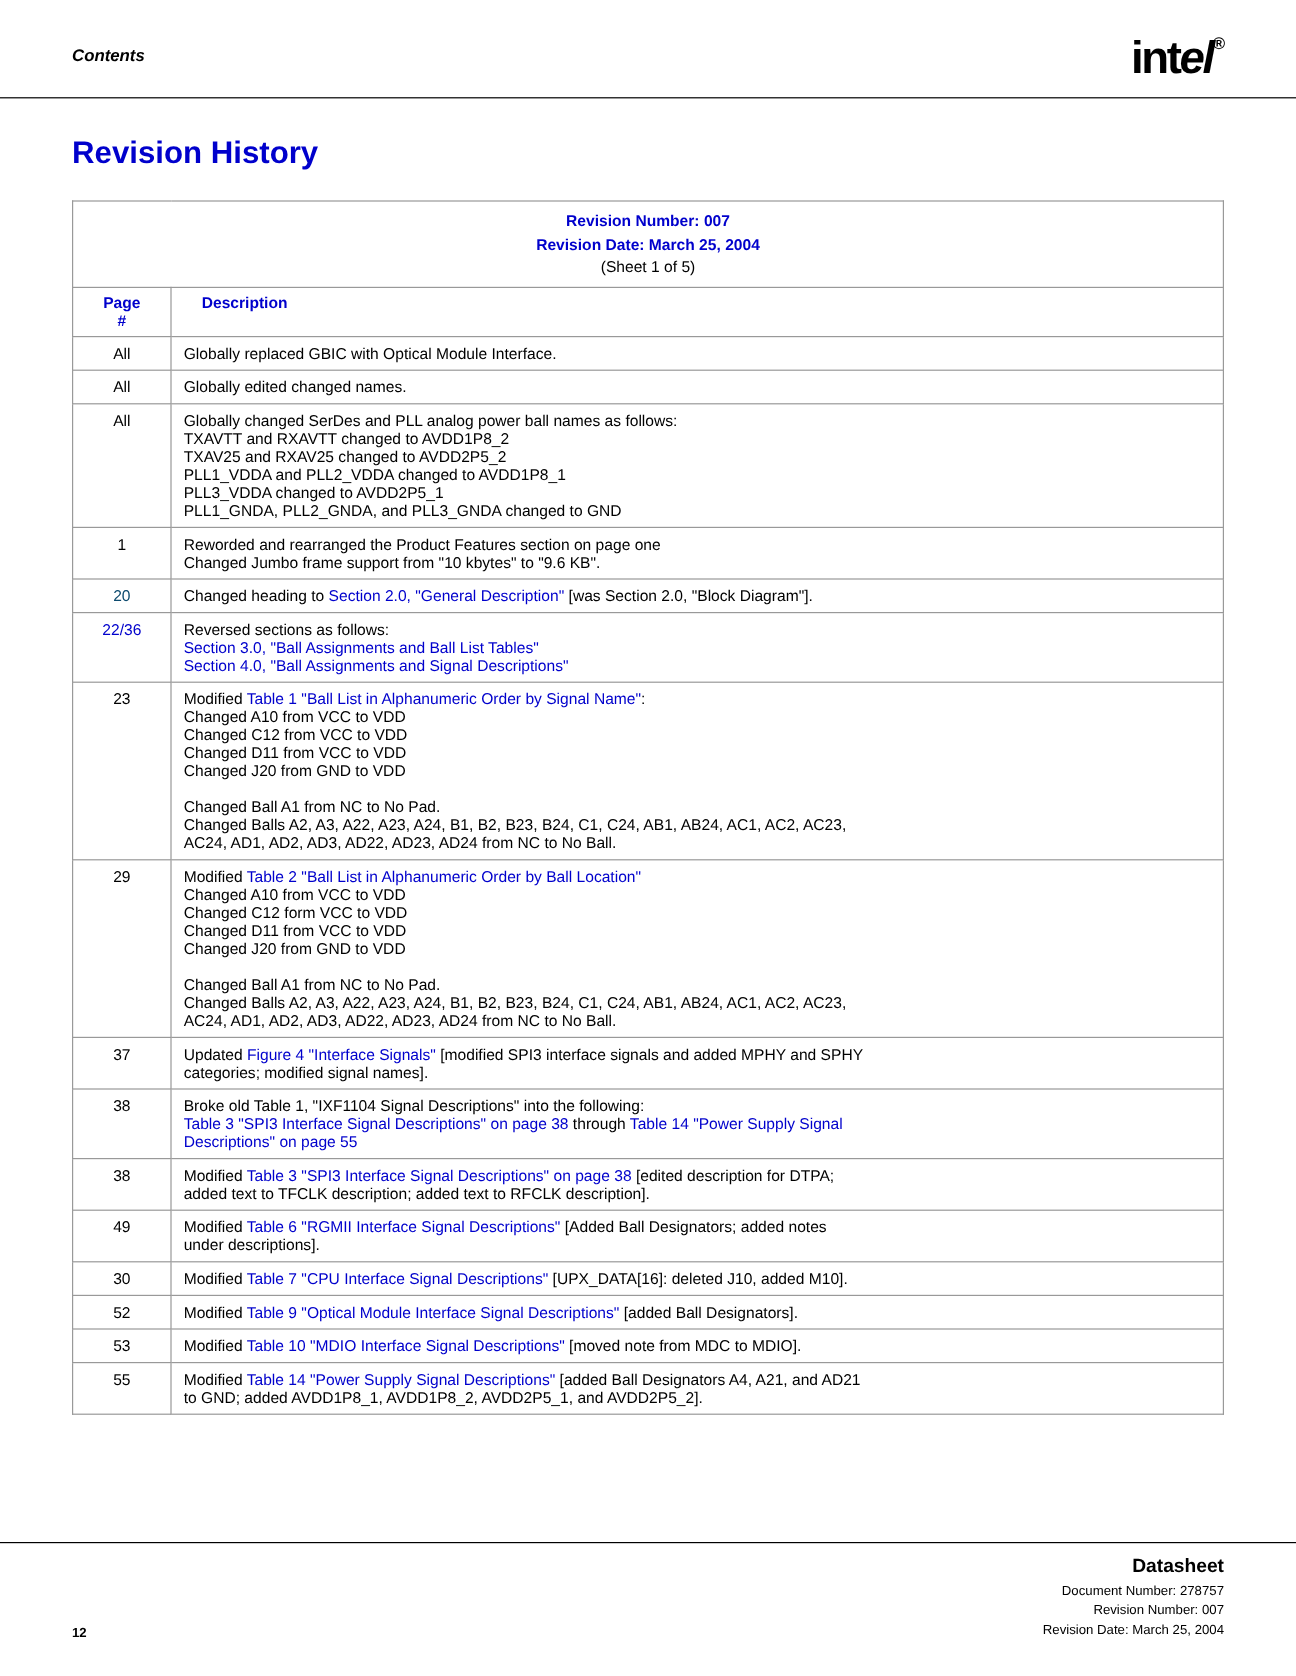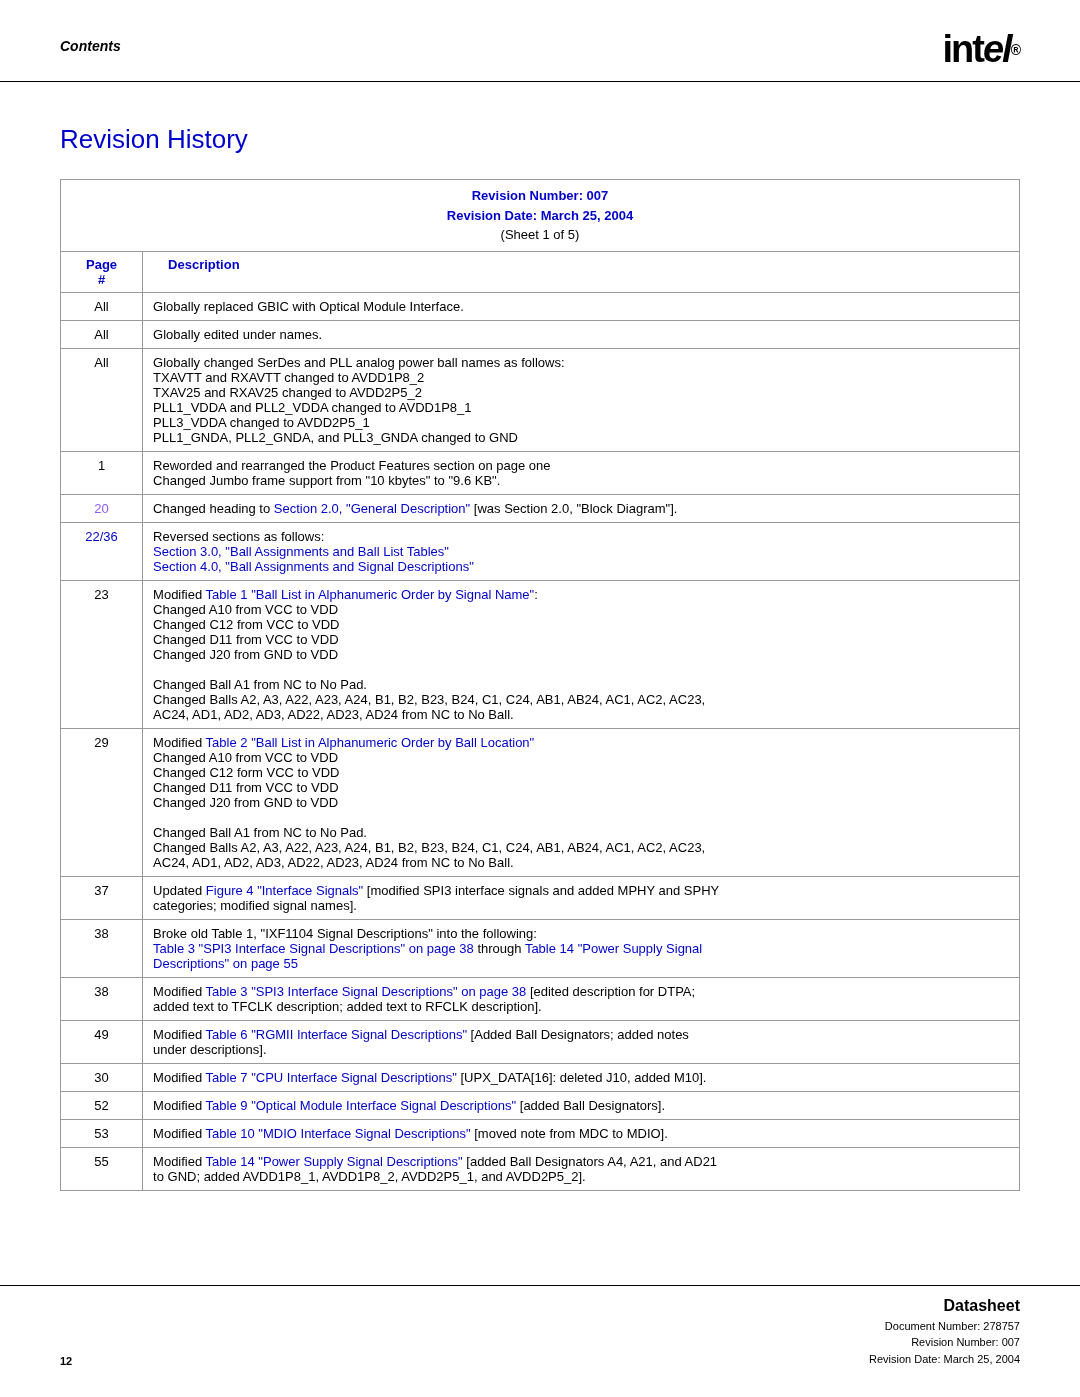--- a/index.html
+++ b/index.html
@@ -18,57 +18,56 @@
       padding: 0;
       position: relative;
     }
     
     .header {
       display: flex;
       justify-content: space-between;
       align-items: flex-start;
       padding: 28px 60px 10px 60px;
       border-bottom: 1px solid #000;
-      margin-bottom: 12px;
+      margin-bottom: 0;
     }
     .header-contents {
       font-style: italic;
       font-size: 14px;
       font-weight: bold;
       padding-top: 10px;
     }
     .intel-logo {
       font-size: 36px;
       font-weight: bold;
       color: #000;
       font-family: Arial, sans-serif;
       letter-spacing: -1px;
       position: relative;
       display: flex;
-      align-items: center;
     }
     .intel-logo span {
       display: inline-block;
     }
     .intel-logo-text {
       font-size: 38px;
       font-weight: bold;
       letter-spacing: -2px;
     }
     .intel-dot {
       font-size: 14px;
       vertical-align: super;
     }
     
     .main-content {
       padding: 30px 60px 40px 60px;
     }
     .revision-history-title {
       font-size: 26px;
-      font-weight: normal;
+      font-weight: bold;
       color: #0000cc;
       margin-bottom: 24px;
     }
     
     .revision-table {
       width: 100%;
       border-collapse: collapse;
       border: 1px solid #999;
     }
     .revision-table td, .revision-table th {
@@ -167,21 +166,21 @@
         <td class="desc-col">Description</td>
       </tr>
 
       <tr>
         <td class="page-num row-td">All</td>
         <td class="desc-col row-td">Globally replaced GBIC with Optical Module Interface.</td>
       </tr>
 
       <tr>
         <td class="page-num row-td">All</td>
-        <td class="desc-col row-td">Globally edited under names.</td>
+        <td class="desc-col row-td">Globally edited changed names.</td>
       </tr>
 
       <tr>
         <td class="page-num row-td">All</td>
         <td class="desc-col row-td">
           Globally changed SerDes and PLL analog power ball names as follows:<br>
           TXAVTT and RXAVTT changed to AVDD1P8_2<br>
           TXAV25 and RXAV25 changed to AVDD2P5_2<br>
           PLL1_VDDA and PLL2_VDDA changed to AVDD1P8_1<br>
           PLL3_VDDA changed to AVDD2P5_1<br>
@@ -191,21 +190,21 @@
 
       <tr>
         <td class="page-num row-td">1</td>
         <td class="desc-col row-td">
           Reworded and rearranged the Product Features section on page one<br>
           Changed Jumbo frame support from "10 kbytes" to "9.6 KB".
         </td>
       </tr>
 
       <tr>
-        <td class="page-num row-td" style="color:#8b5cf6;">20</td>
+        <td class="page-num row-td" style="color:#0c4a6e;">20</td>
         <td class="desc-col row-td">
           Changed heading to <span class="link-blue">Section 2.0, "General Description"</span> [was Section 2.0, "Block Diagram"].
         </td>
       </tr>
 
       <tr>
         <td class="page-num row-td" style="color:#0000cc;text-align:center;">22/36</td>
         <td class="desc-col row-td">
           Reversed sections as follows:<br>
           <span class="link-blue">Section 3.0, "Ball Assignments and Ball List Tables"</span><br>

